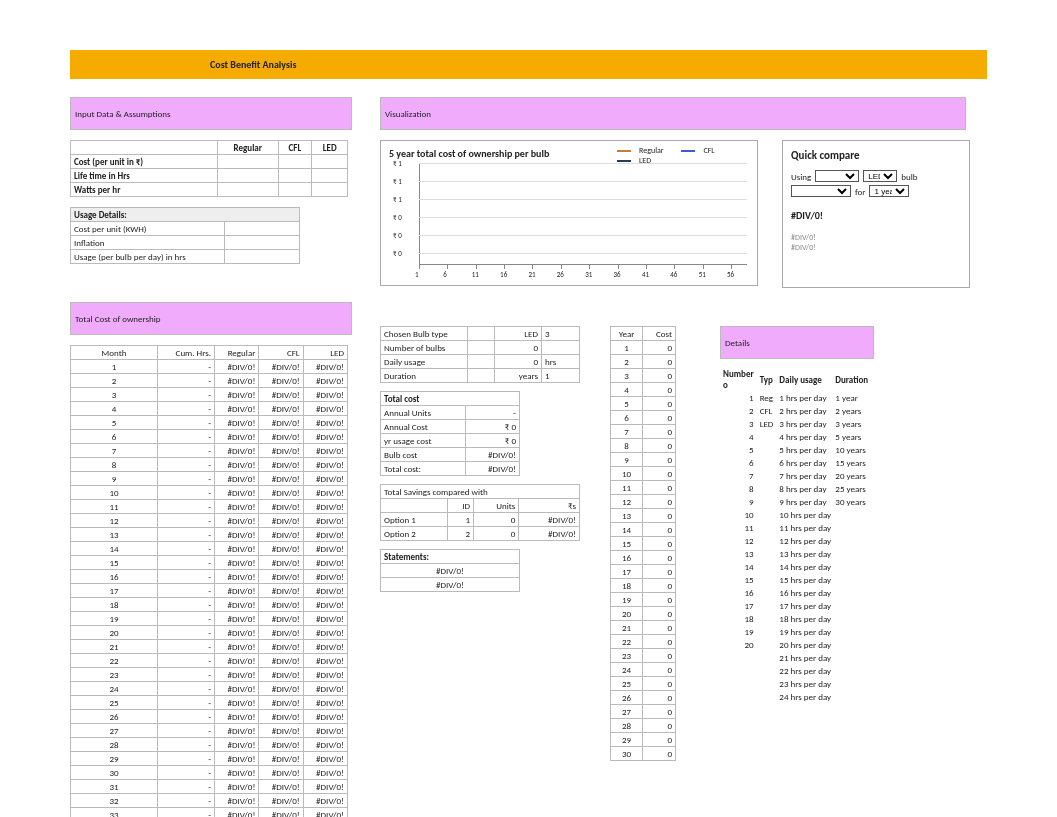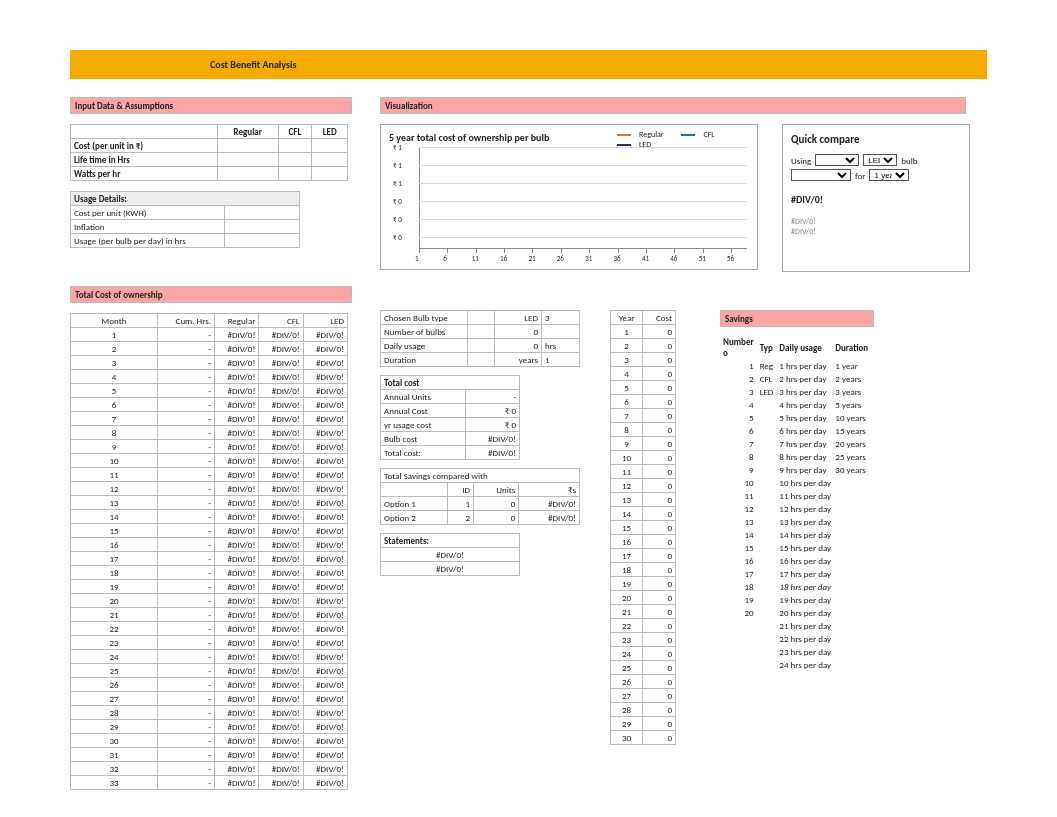--- a/index.html
+++ b/index.html
@@ -1,17 +1,17 @@
 <!DOCTYPE html>
 <html><head>
 <meta charset="utf-8">
 <style>
   body { font-family: Calibri, Arial, sans-serif; font-size: 9px; margin: 0; padding: 50px 70px; background: #fff; color: #222; }
   .title-bar { background: #f5ab00; padding: 8px 0 8px 140px; font-size: 10px; font-weight: bold; color: #222; margin-bottom: 18px; }
-  .section-header { background: #fca5a5; border: 1px solid #bbb; padding: 2px 4px; font-weight: bold; font-size: 9px; }
+  .section-header { background: #f0abfc; border: 1px solid #bbb; padding: 10px 4px; font-weight: normal; font-size: 9px; }
   table { border-collapse: collapse; }
   td, th { padding: 1px 3px; font-size: 9px; font-weight: normal; text-align: left; }
   .bordered td, .bordered th { border: 1px solid #bbb; }
   .right { text-align: right; }
   .center { text-align: center; }
   .row { display: flex; gap: 30px; align-items: flex-start; }
   .col { display: flex; flex-direction: column; gap: 10px; }
   .chart-box { border: 1px solid #aaa; padding: 6px 8px; width: 360px; height: 132px; position: relative; background:#fff;}
   .chart-title { font-weight: bold; font-size: 10px; }
   .legend { font-size: 8px; position:absolute; right:10px; top:4px; width:130px;}
@@ -644,21 +644,21 @@
           </tr>
           <tr>
             <td class="center">30</td>
             <td class="right">0</td>
           </tr>
         </tbody>
     </table>
   </div>
 
   <div style="width:150px; margin-top:24px;">
-    <div class="section-header" style="width:144px;">Savings</div>
+    <div class="section-header" style="width:144px;">Details</div>
     <div style="height:8px;"></div>
     <table style="width:150px;">
       <tbody>
           <tr>
         <th style="font-weight:bold;width:34px;overflow:hidden;max-width:34px;">Number o</th>
         <th style="font-weight:bold;width:14px;overflow:hidden;max-width:14px;">Typ</th>
         <th style="font-weight:bold;width:50px;overflow:hidden;max-width:50px;white-space:nowrap;">Daily usage</th>
         <th style="font-weight:bold;">Duration</th>
       </tr>
       </tbody>
@@ -761,21 +761,21 @@
           </tr>
           <tr>
             <td class="right">17</td>
             <td style="overflow:hidden;max-width:14px;white-space:nowrap;"></td>
             <td style="overflow:hidden;max-width:50px;white-space:nowrap;">17 hrs per day</td>
             <td style="white-space:nowrap;"></td>
           </tr>
           <tr>
             <td class="right">18</td>
             <td style="overflow:hidden;max-width:14px;white-space:nowrap;"></td>
-            <td style="overflow:hidden;max-width:50px;white-space:nowrap;font-style:italic;">18 hrs per day</td>
+            <td style="overflow:hidden;max-width:50px;white-space:nowrap;">18 hrs per day</td>
             <td style="white-space:nowrap;"></td>
           </tr>
           <tr>
             <td class="right">19</td>
             <td style="overflow:hidden;max-width:14px;white-space:nowrap;"></td>
             <td style="overflow:hidden;max-width:50px;white-space:nowrap;">19 hrs per day</td>
             <td style="white-space:nowrap;"></td>
           </tr>
           <tr>
             <td class="right">20</td>

